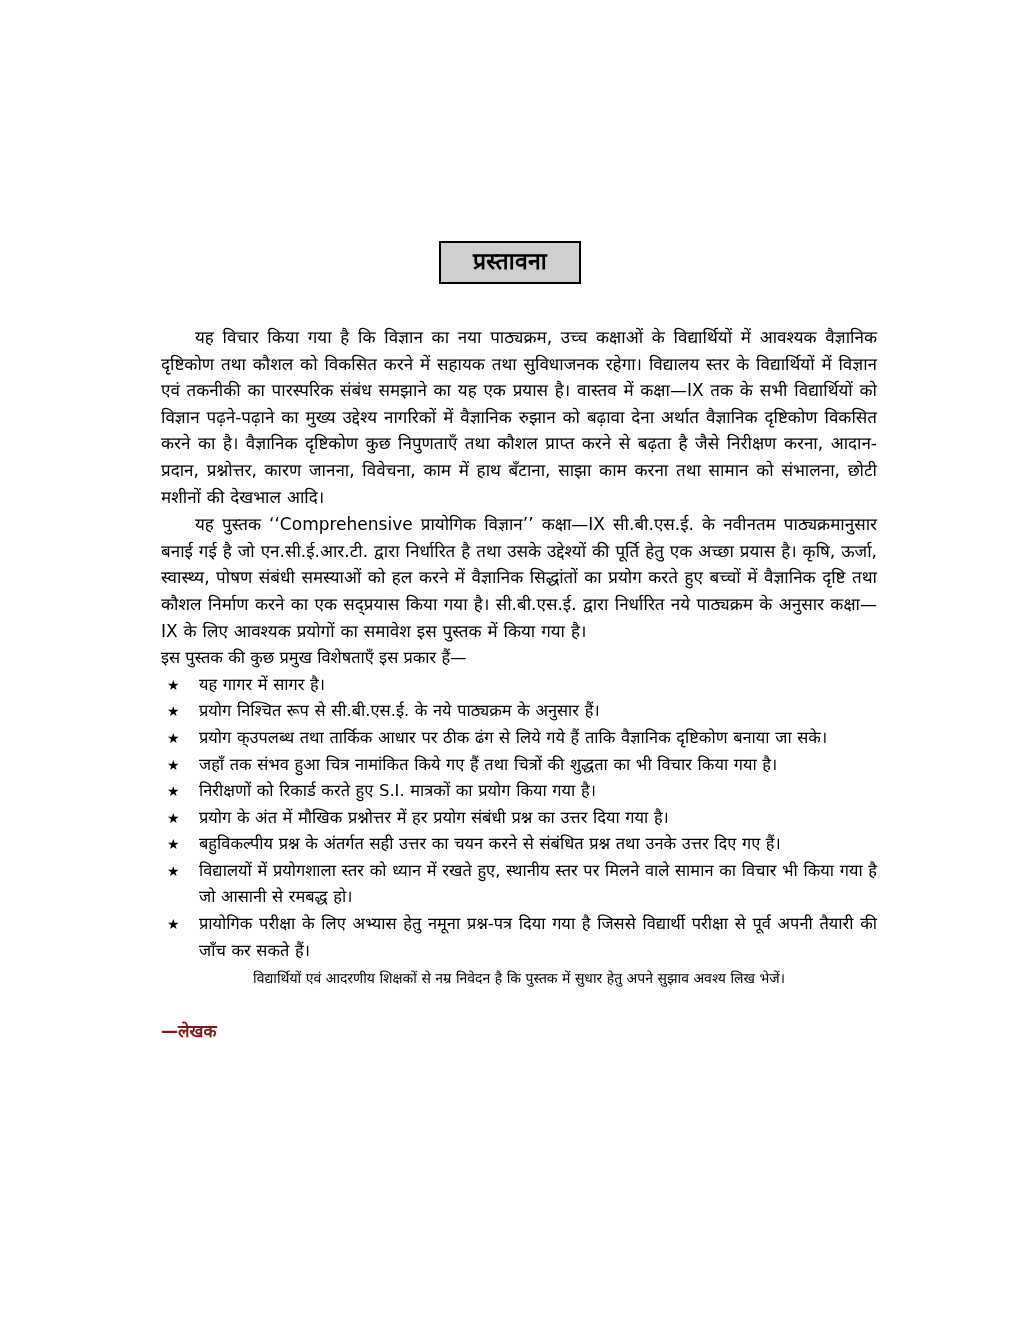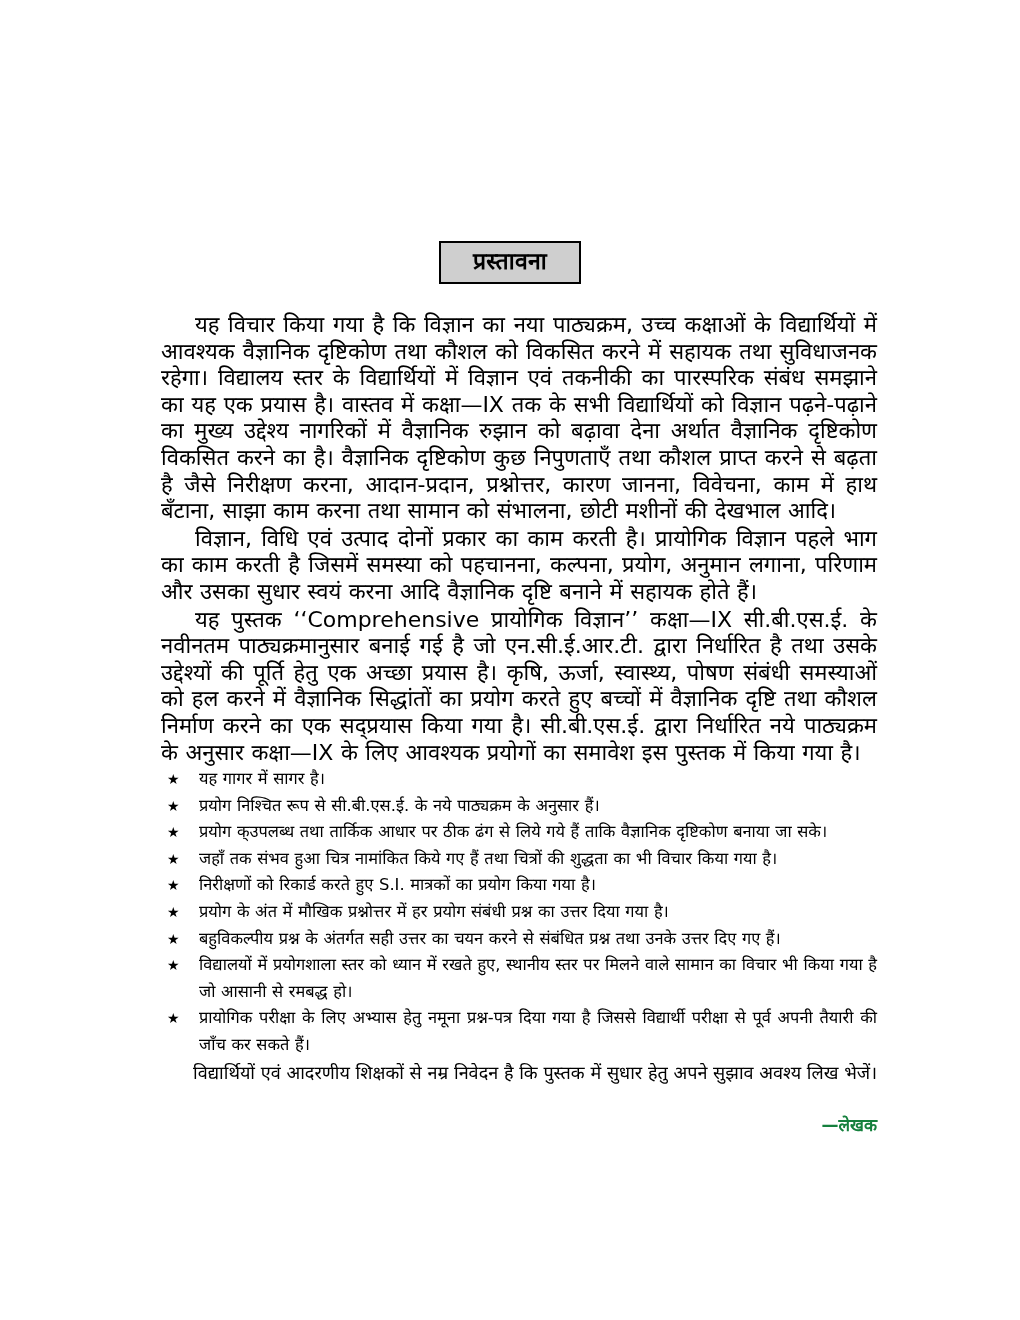--- a/index.html
+++ b/index.html
@@ -57,23 +57,23 @@
 
   
   .content {
     position: absolute;
     left: 161px;
     top: 312px;
     width: 716px;
   }
 
   p.para {
-    margin: 0 0 0 0;
-    font-family: "DejaVu Sans", "Liberation Sans", sans-serif;
-    font-size: 22px;
+    margin: 12px 0 0 0;
+    font-family: "DejaVu Sans", "Liberation Sans", sans-serif;
+    font-size: 17px;
     line-height: 26.6px;
     text-align: justify;
     text-justify: inter-word;
     word-spacing: 0.5px;
     color: #000000;
   }
   p.para.indent {
     text-indent: 34px;
   }
   p.para.gap {
@@ -116,56 +116,56 @@
     color: #000000;
   }
   ul.features li .li-text {
     display: block;
   }
 
   .closing {
     margin: 0;
     padding-top: 1px;
     font-family: "DejaVu Sans", "Liberation Sans", sans-serif;
-    font-size: 18px;
-    line-height: 26.6px;
-    text-align: right;
+    font-size: 14px;
+    line-height: 26.6px;
+    text-align: center;
     color: #000000;
   }
 
   .signature {
     margin: 0;
     padding-top: 26px;
     font-family: "DejaVu Sans", "Liberation Sans", sans-serif;
     font-size: 17px;
     font-weight: bold;
     line-height: 26.6px;
-    text-align: right;
-    color: #15803d;
+    text-align: left;
+    color: #7f1d1d;
   }
 </style>
 </head>
 <body>
 
 <div class="page">
 
   <div class="title-wrap">
     <div class="title-box">
       <span class="title-text">प्रस्तावना</span>
     </div>
   </div>
 
   <div class="content">
 
     <p class="para indent">यह विचार किया गया है कि विज्ञान का नया पाठ्यक्रम, उच्च कक्षाओं के विद्यार्थियों में आवश्यक वैज्ञानिक दृष्टिकोण तथा कौशल को विकसित करने में सहायक तथा सुविधाजनक रहेगा। विद्यालय स्तर के विद्यार्थियों में विज्ञान एवं तकनीकी का पारस्परिक संबंध समझाने का यह एक प्रयास है। वास्तव में कक्षा—IX तक के सभी विद्यार्थियों को विज्ञान पढ़ने-पढ़ाने का मुख्य उद्देश्य नागरिकों में वैज्ञानिक रुझान को बढ़ावा देना अर्थात वैज्ञानिक दृष्टिकोण विकसित करने का है। वैज्ञानिक दृष्टिकोण कुछ निपुणताएँ तथा कौशल प्राप्त करने से बढ़ता है जैसे निरीक्षण करना, आदान-प्रदान, प्रश्नोत्तर, कारण जानना, विवेचना, काम में हाथ बँटाना, साझा काम करना तथा सामान को संभालना, छोटी मशीनों की देखभाल आदि।</p>
 
-    <p class="para indent gap">विज्ञान, विधि एवं उत्पाद दोनों प्रकार का काम करती है। प्रायोगिक विज्ञान पहले भाग का काम करती है जिसमें समस्या को पहचानना, कल्पना, प्रयोग, अनुमान लगाना, परिणाम और उसका सुधार स्वयं करना आदि वैज्ञानिक दृष्टि बनाने में सहायक होते हैं।</p>
 
     <p class="para indent gap">यह पुस्तक ‘‘Comprehensive प्रायोगिक विज्ञान’’ कक्षा—IX सी.बी.एस.ई. के नवीनतम पाठ्यक्रमानुसार बनाई गई है जो एन.सी.ई.आर.टी. द्वारा निर्धारित है तथा उसके उद्देश्यों की पूर्ति हेतु एक अच्छा प्रयास है। कृषि, ऊर्जा, स्वास्थ्य, पोषण संबंधी समस्याओं को हल करने में वैज्ञानिक सिद्धांतों का प्रयोग करते हुए बच्चों में वैज्ञानिक दृष्टि तथा कौशल निर्माण करने का एक सद्प्रयास किया गया है। सी.बी.एस.ई. द्वारा निर्धारित नये पाठ्यक्रम के अनुसार कक्षा—IX के लिए आवश्यक प्रयोगों का समावेश इस पुस्तक में किया गया है।</p>
 
+    <p class="list-lead">इस पुस्तक की कुछ प्रमुख विशेषताएँ इस प्रकार हैं—</p>
 
     <ul class="features">
       <li>
         <span class="star">★</span>
         <span class="li-text">यह गागर में सागर है।</span>
       </li>
       <li>
         <span class="star">★</span>
         <span class="li-text">प्रयोग निश्चित रूप से सी.बी.एस.ई. के नये पाठ्यक्रम के अनुसार हैं।</span>
       </li>

